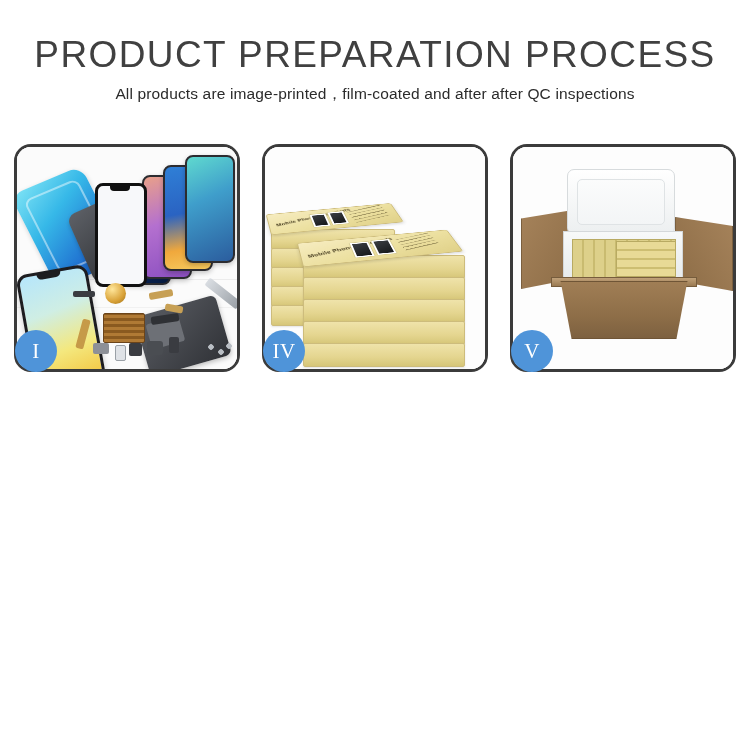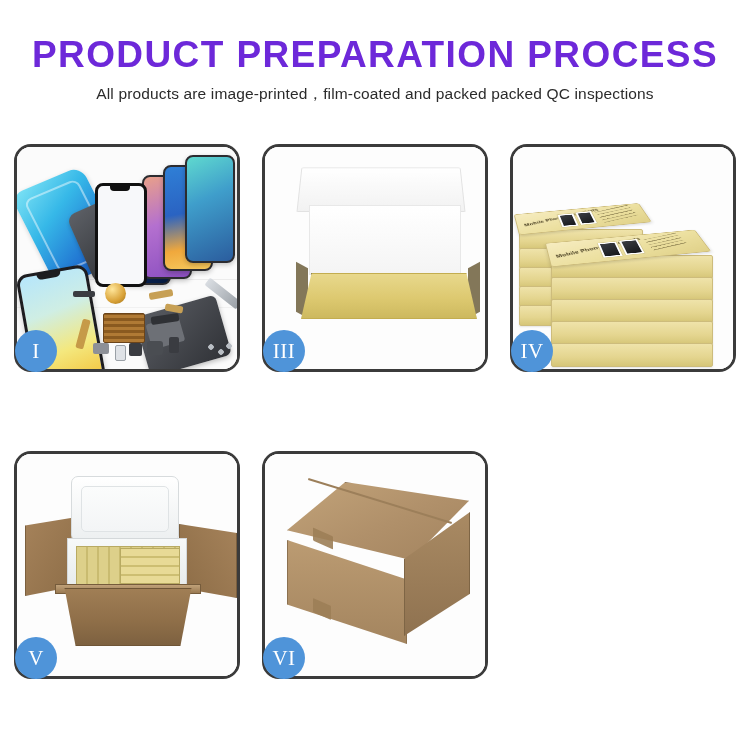--- a/index.html
+++ b/index.html
@@ -21,23 +21,23 @@
     background: #ffffff;
   }
 
   
   .header {
     padding-top: 36px;
     text-align: center;
   }
   .title {
     font-size: 37px;
-    font-weight: 700;
+    font-weight: 400;
     letter-spacing: 1.4px;
-    color: #6d28d9;
+    color: #404040;
     line-height: 1.05;
     white-space: nowrap;
     font-family: "Liberation Sans", "DejaVu Sans", sans-serif;
   }
   .subtitle {
     margin-top: 9px;
     font-size: 15.5px;
     font-weight: 400;
     color: #2b2b2b;
     letter-spacing: 0.15px;
@@ -389,21 +389,21 @@
   .c6-tape.a{ left:48px; top:78px; width:20px; height:13px; transform: skewY(24deg); }
   .c6-tape.b{ left:48px; top:148px; width:18px; height:14px; transform: skewY(24deg); }
 </style>
 </head>
 <body>
 
 <div class="page">
 
   <div class="header">
     <div class="title">PRODUCT PREPARATION PROCESS</div>
-    <div class="subtitle">All products are image-printed，film-coated and packed packed QC inspections</div>
+    <div class="subtitle">All products are image-printed，film-coated and after after QC inspections</div>
   </div>
 
   <div class="grid">
 
     <div class="panel">
       <div class="panel-inner">
         <div class="scene1">
           <div class="p1-rule"></div>
           <div class="p1-rule2"></div>
           <div class="p1-blueglass"></div>
@@ -428,33 +428,20 @@
           <div class="pt c9"></div>
           <div class="pt c10"></div>
           <div class="p1-tool"></div>
           <div class="p1-screws"></div>
         </div>
       </div>
       <div class="badge">I</div>
     </div>
 
 
-    <div class="panel">
-      <div class="panel-inner">
-        <div class="scene3">
-          <div class="b3-lid"></div>
-          <div class="b3-foam"></div>
-          <div class="b3-sideL"></div>
-          <div class="b3-sideR"></div>
-          <div class="b3-bubble"></div>
-          <div class="b3-front"></div>
-        </div>
-      </div>
-      <div class="badge">III</div>
-    </div>
 
     <div class="panel">
       <div class="panel-inner">
         <div class="scene4">
           <div class="stack">
             <div class="sbox l1"></div>
             <div class="sbox l2"></div>
             <div class="sbox l3"></div>
             <div class="sbox l4"></div>
             <div class="sbox l5"></div>
@@ -501,28 +488,15 @@
             <div class="c5-inner"></div>
             <div class="c5-inner2"></div>
           </div>
           <div class="c5-rim"></div>
           <div class="c5-front"></div>
         </div>
       </div>
       <div class="badge">V</div>
     </div>
 
-    <div class="panel">
-      <div class="panel-inner">
-        <div class="scene6">
-          <div class="c6-top"></div>
-          <div class="c6-seam"></div>
-          <div class="c6-left"></div>
-          <div class="c6-right"></div>
-          <div class="c6-tape a"></div>
-          <div class="c6-tape b"></div>
-        </div>
-      </div>
-      <div class="badge">VI</div>
-    </div>
 
   </div>
 </div>
 
 </body></html>

